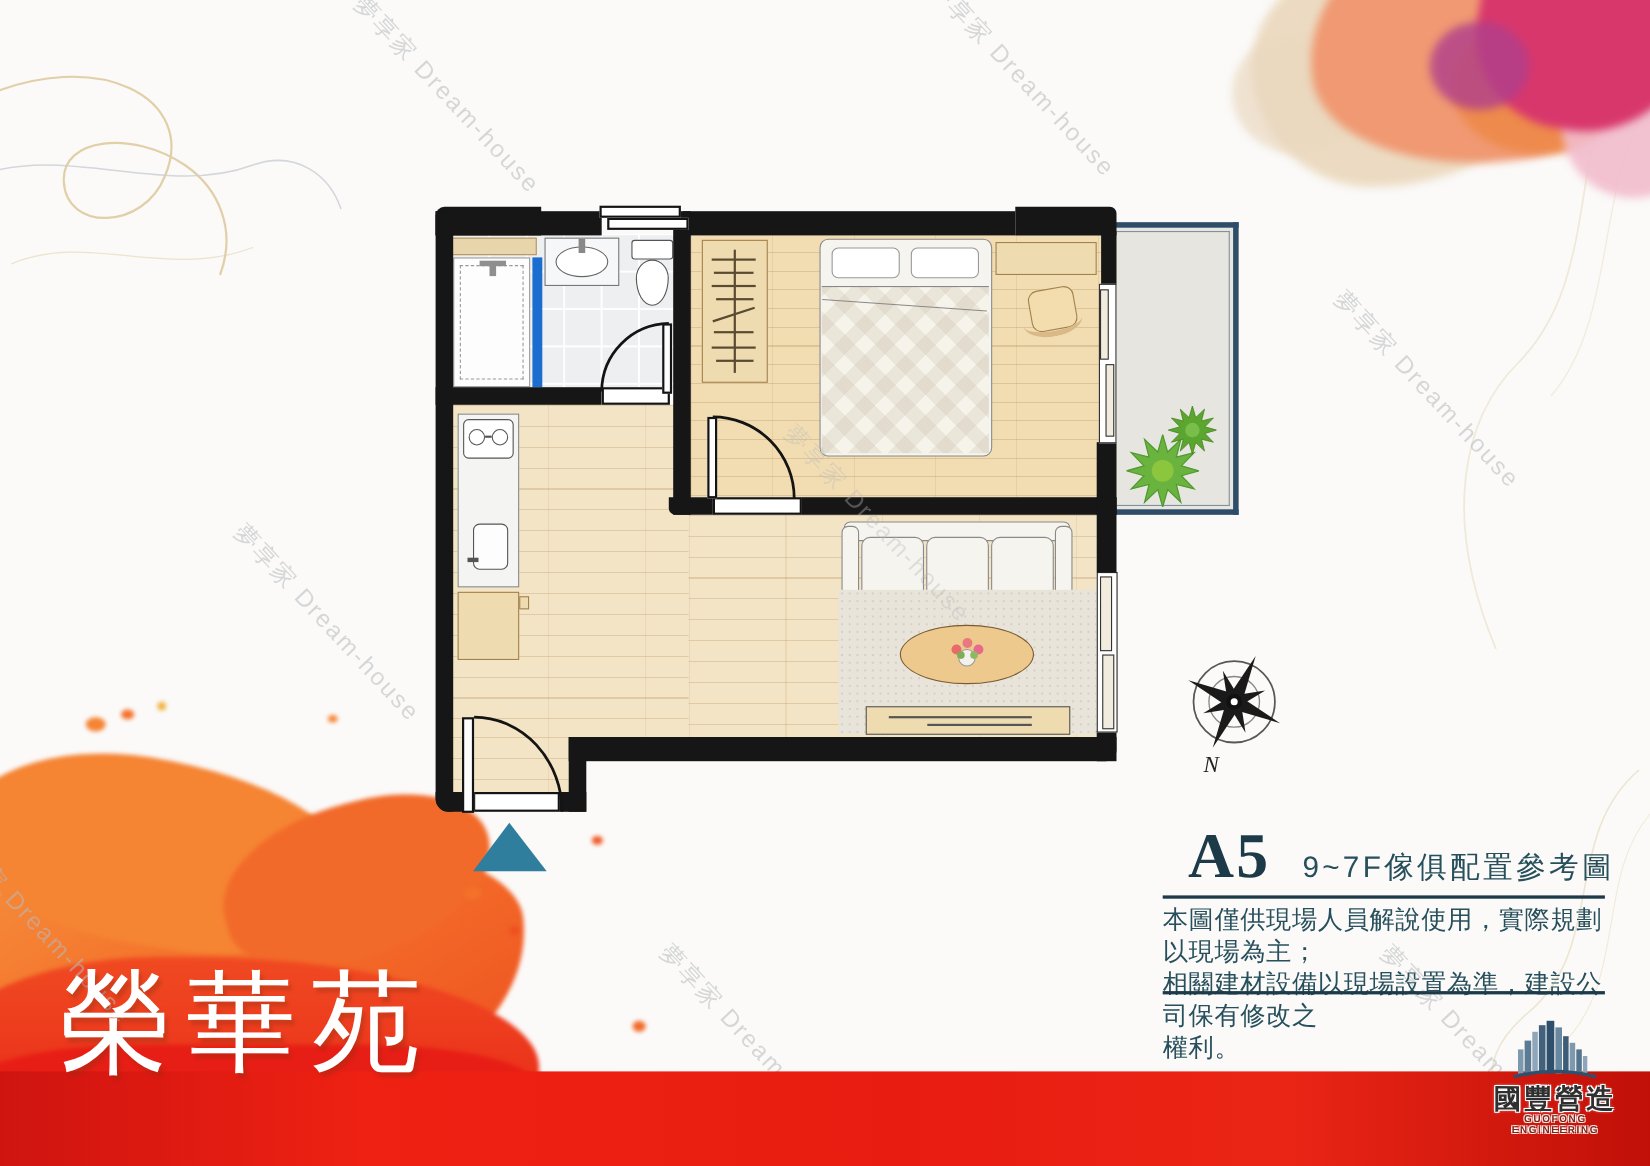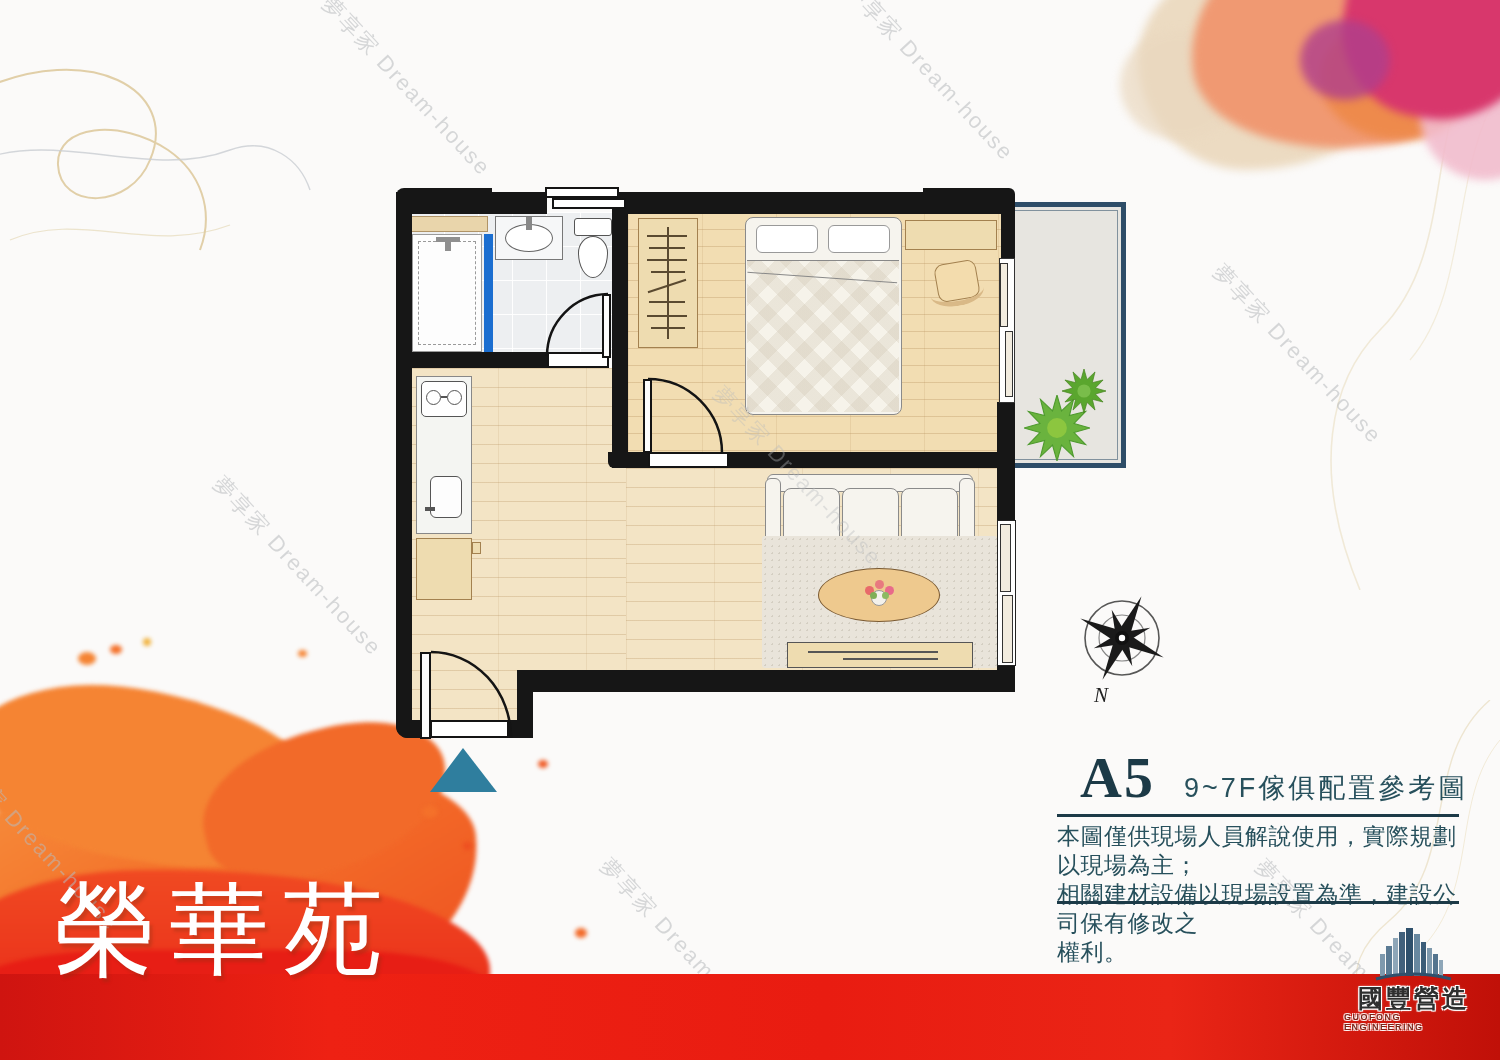--- a/index.html
+++ b/index.html
@@ -41,21 +41,21 @@
   .disclaimer{position:absolute;left:1057px;top:822px;width:408px;font-size:23px;line-height:29px;
     color:#27505c;letter-spacing:.5px;white-space:pre-line;z-index:7;}
   .proj-title{position:absolute;left:55px;top:864px;font-family:Liberation Serif, serif;
     font-size:100px;color:#ffffff;letter-spacing:14px;z-index:9;
     text-shadow:3px 4px 3px rgba(130,50,20,.30);}
   .band{position:absolute;left:0;top:974px;width:1500px;height:86px;z-index:8;
     background:linear-gradient(90deg,#cf1410 0%,#ee2113 22%,#e91c11 55%,#ea2516 78%,#c01008 100%);}
   .logo-name{position:absolute;left:1352px;top:982px;width:124px;text-align:center;font-size:25px;
     font-weight:bold;letter-spacing:3px;color:#2f2f2f;z-index:10;
     text-shadow:-1px -1px 0 #fff,1px -1px 0 #fff,-1px 1px 0 #fff,1px 1px 0 #fff,0 0 3px #fff;}
-  .logo-sub{position:absolute;left:1344px;top:1012px;width:140px;text-align:left;font-size:9px;
+  .logo-sub{position:absolute;left:1344px;top:1012px;width:140px;text-align:center;font-size:9px;
     font-weight:bold;letter-spacing:1.5px;color:#7c2418;z-index:10;
     text-shadow:-1px -1px 0 #ffffffcc,1px -1px 0 #ffffffcc,-1px 1px 0 #ffffffcc,1px 1px 0 #ffffffcc;}
   .compass-n{font-family:"Liberation Serif",serif;font-style:italic;}
   .tri{position:absolute;left:430px;top:748px;width:0;height:0;z-index:5;
     border-left:33px solid transparent;border-right:34px solid transparent;
     border-bottom:44px solid #2f7e9e;}
 </style>
 </head>
 <body>
 

